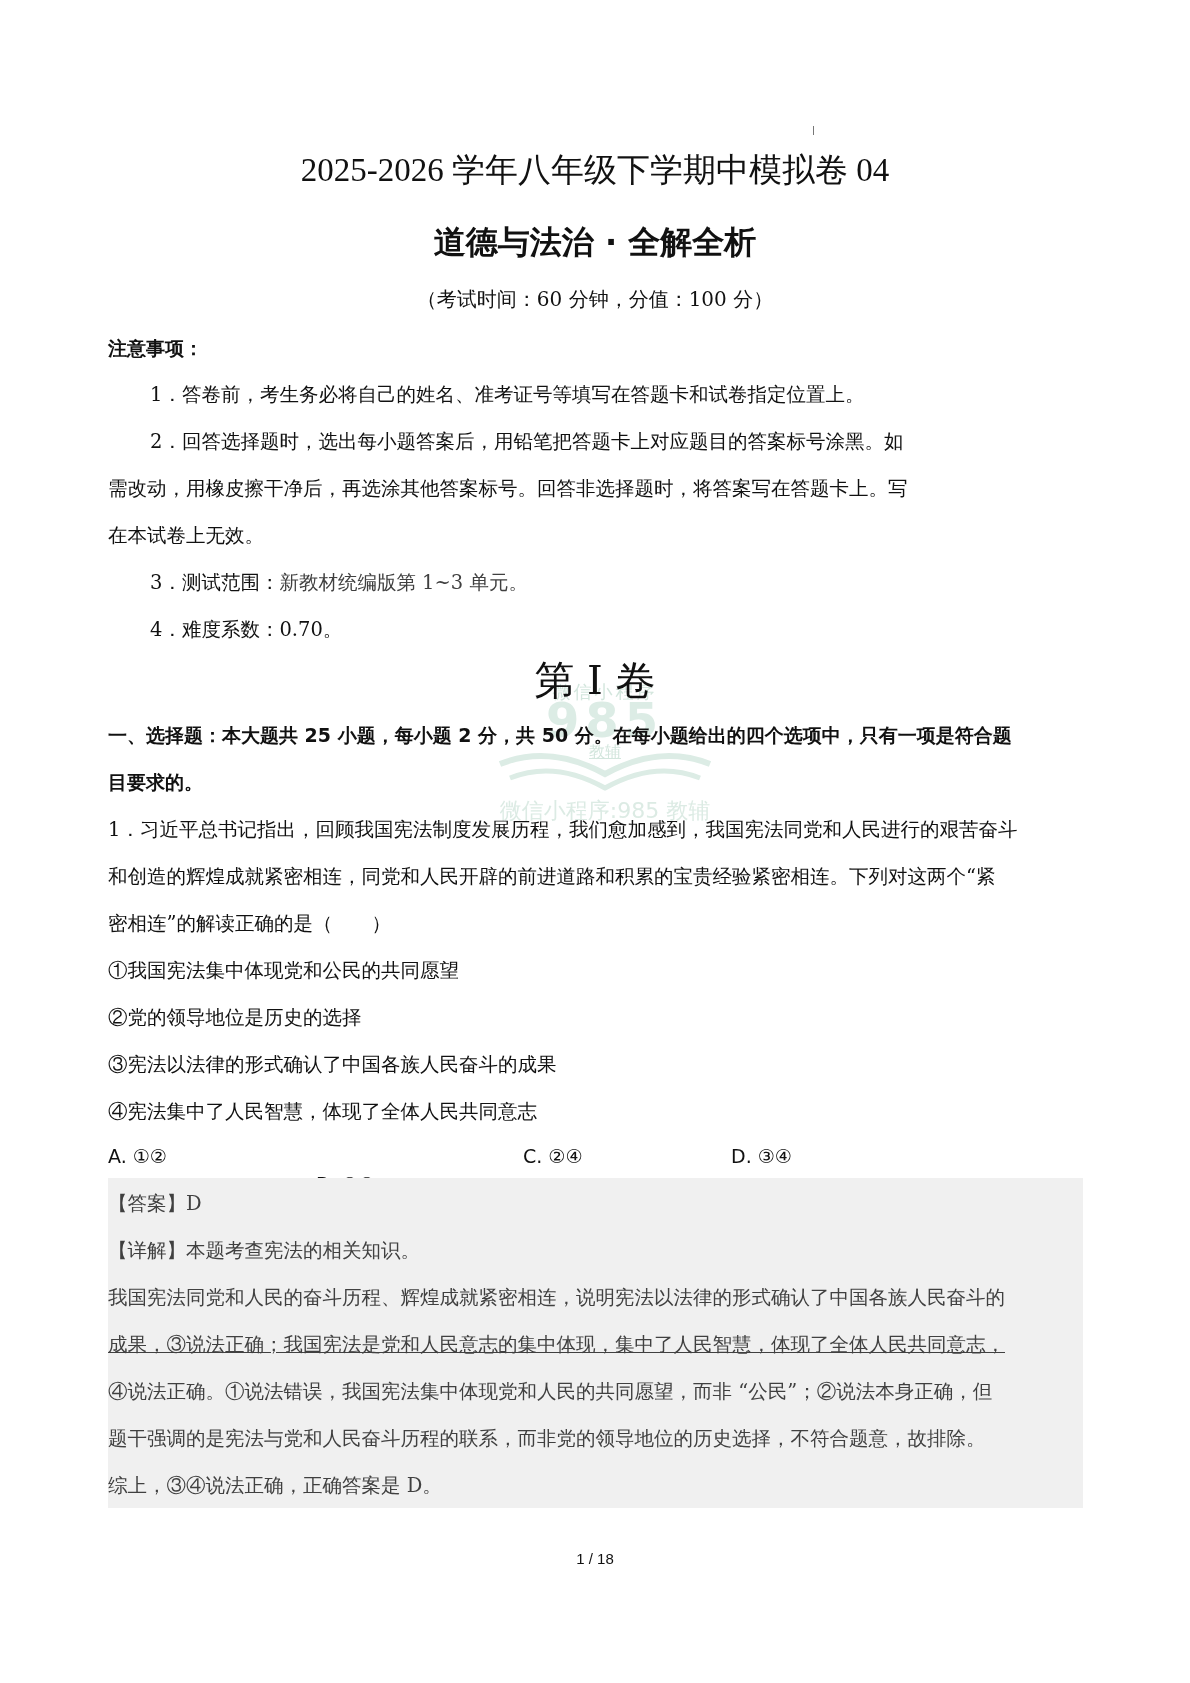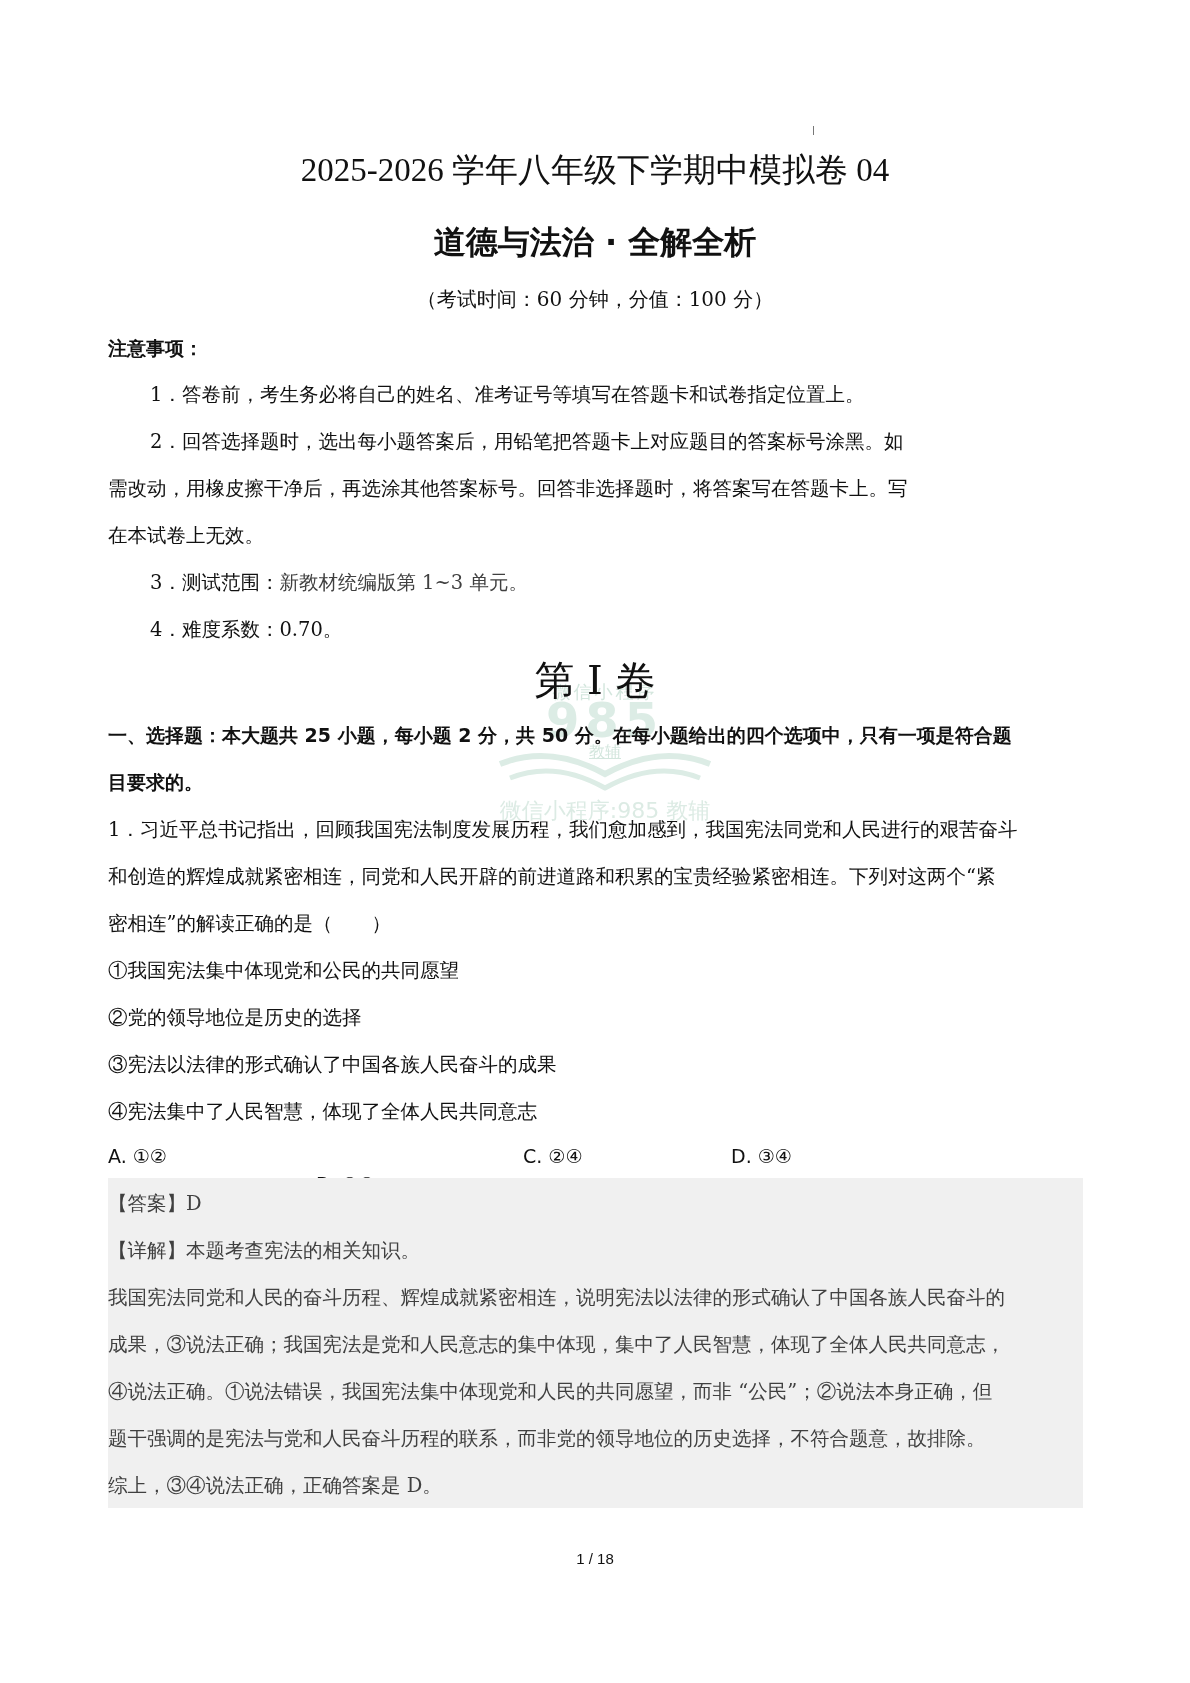--- a/index.html
+++ b/index.html
@@ -95,19 +95,19 @@
 
   <div class="answer-box"></div>
 
   <div class="line red" style="top:1191px;">
     <span>【答案】</span><span>D</span>
   </div>
   <div class="line red" style="top:1238px;">
     <span>【详解】</span><span>本题考查宪法的相关知识。</span>
   </div>
   <div class="line red" style="top:1285px;">我国宪法同党和人民的奋斗历程、辉煌成就紧密相连，说明宪法以法律的形式确认了中国各族人民奋斗的</div>
-  <div class="line red" style="top:1332px;">成果，③说法正确；我国宪法是党和人民意志的集中体现，集中了人民智慧，体现了全体人民共同意志，</div>
+  <div class="line red" style="top:1332px;text-decoration:underline;">成果，③说法正确；我国宪法是党和人民意志的集中体现，集中了人民智慧，体现了全体人民共同意志，</div>
   <div class="line red" style="top:1379px;">④说法正确。①说法错误，我国宪法集中体现党和人民的共同愿望，而非 “公民”；②说法本身正确，但</div>
   <div class="line red" style="top:1426px;">题干强调的是宪法与党和人民奋斗历程的联系，而非党的领导地位的历史选择，不符合题意，故排除。</div>
   <div class="line red" style="top:1473px;">综上，③④说法正确，正确答案是 D。</div>
 
   <div class="footer">1 / 18</div>
 </div>
 
 </body></html>

